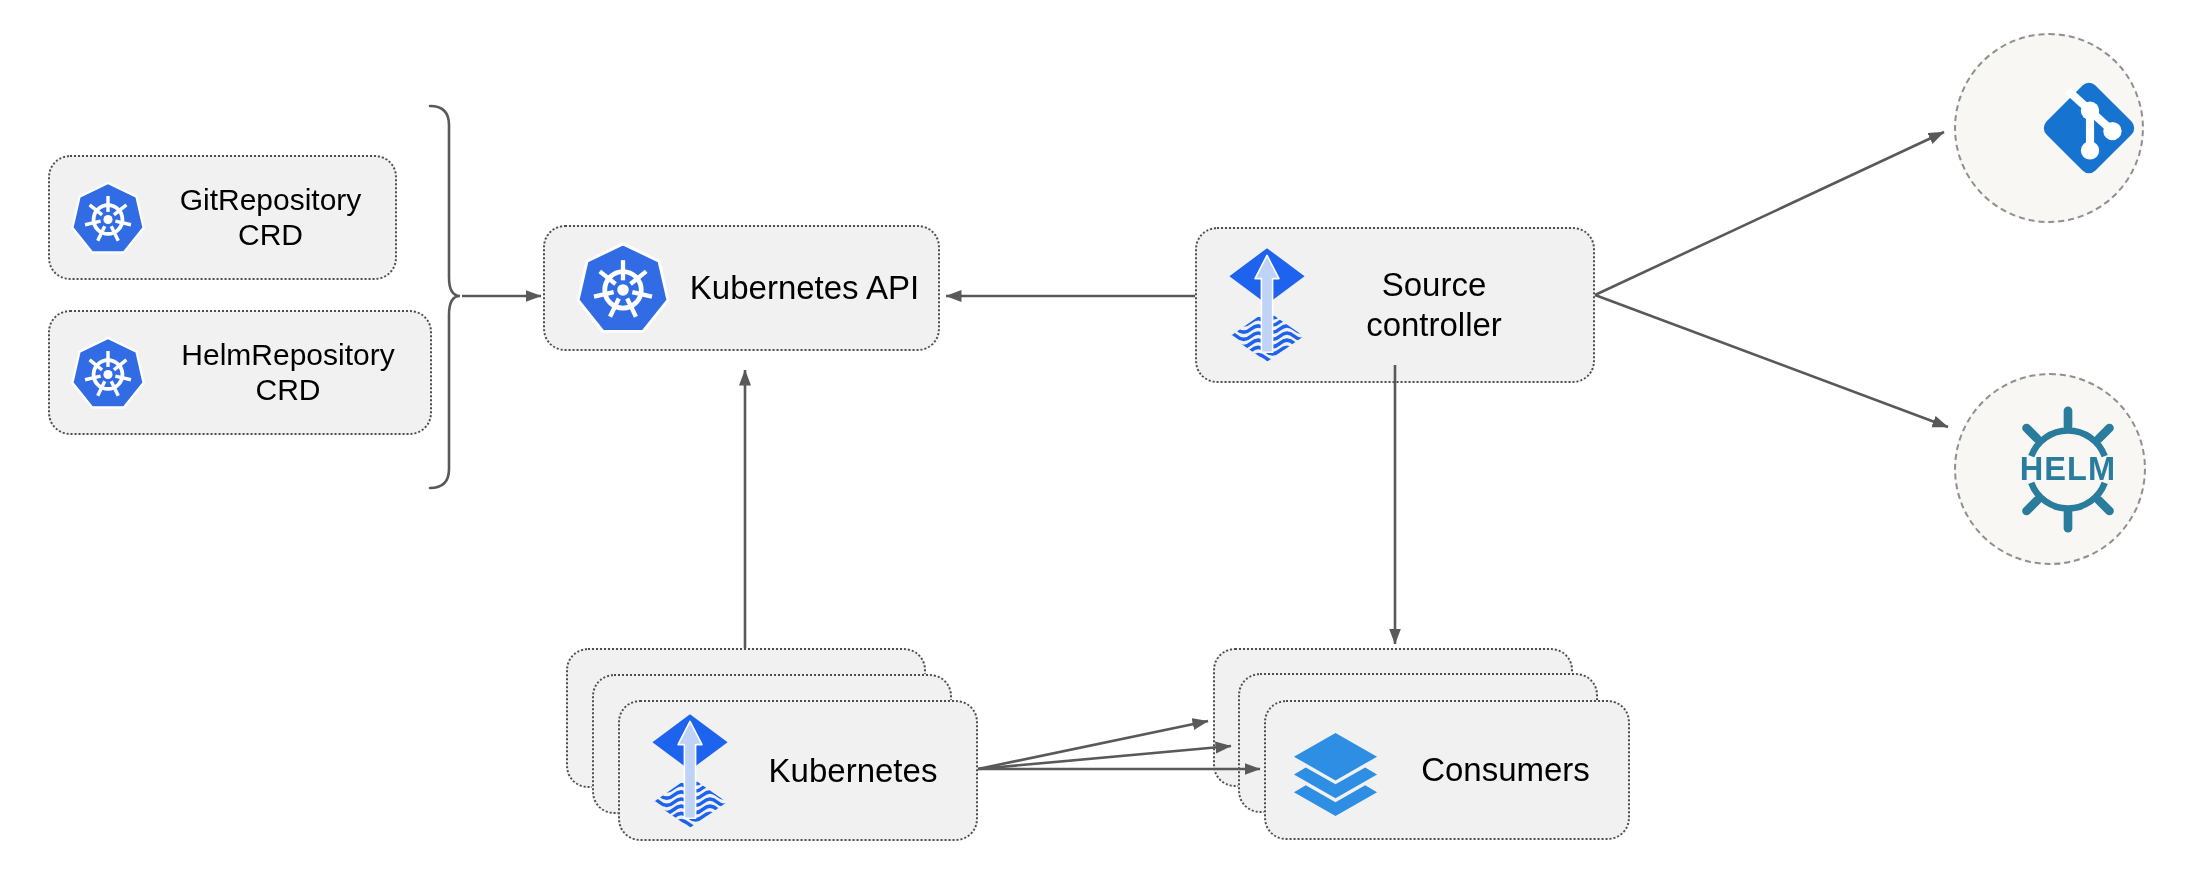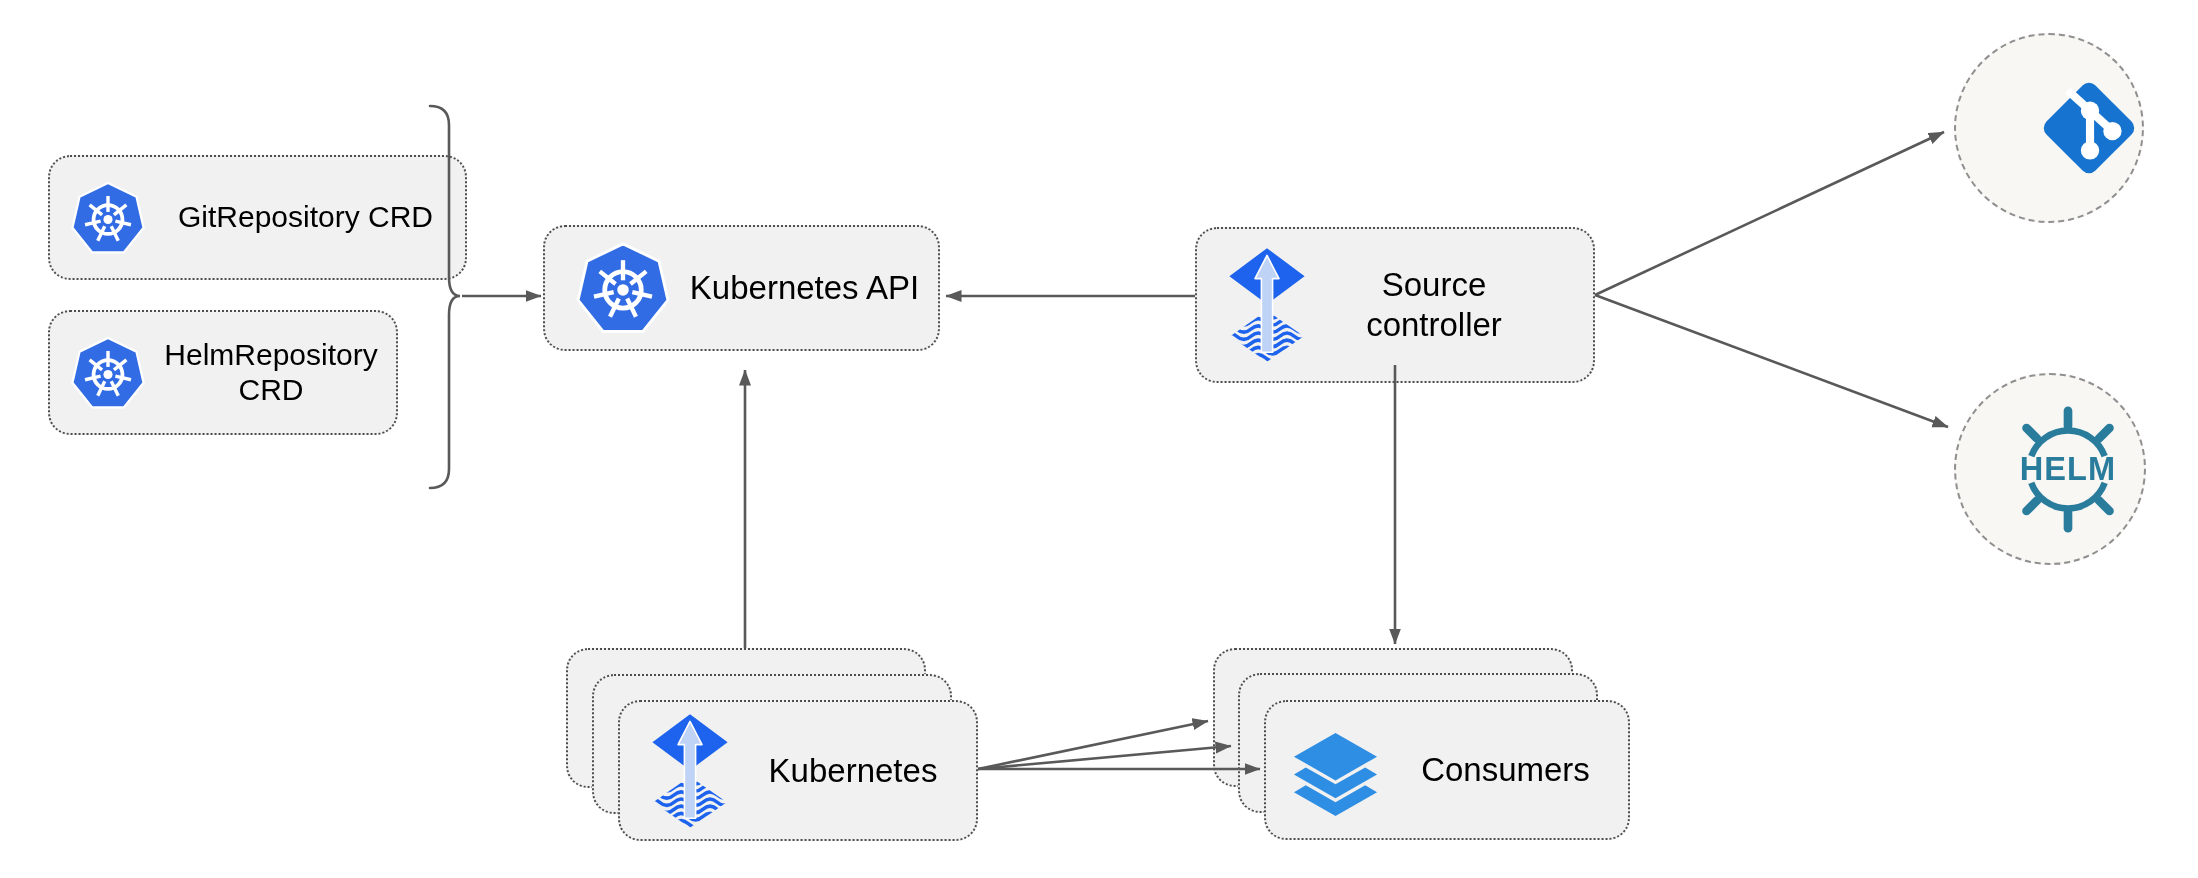--- a/index.html
+++ b/index.html
@@ -79,30 +79,30 @@
           <line x1="31" y1="15" x2="75" y2="55"></line>
           <line x1="53" y1="35" x2="53" y2="74"></line>
         </g>
         <circle cx="53" cy="35" r="9" fill="#fff"></circle>
         <circle cx="75" cy="55" r="9" fill="#fff"></circle>
         <circle cx="53" cy="74" r="9" fill="#fff"></circle>
       </symbol>
     </defs>
   </svg>
 
-  <div class="box crd" id="git-crd" style="left:48px;top:155px;width:419px;height:125px">
+  <div class="box crd" id="git-crd" style="left:48px;top:155px;width:349px;height:125px">
     <span class="icon">
       <svg class="icon-crd" viewBox="0 0 100 100">
           <use href="#sym-k8s"></use>
         </svg>
       </span>
     <span class="label">GitRepository CRD</span>
   </div>
 
-  <div class="box crd" id="helm-crd" style="left:48px;top:310px;width:350px;height:125px">
+  <div class="box crd" id="helm-crd" style="left:48px;top:310px;width:384px;height:125px">
     <span class="icon">
       <svg class="icon-crd" viewBox="0 0 100 100">
           <use href="#sym-k8s"></use>
         </svg>
       </span>
     <span class="label">HelmRepository CRD</span>
   </div>
 
   <div class="box main" id="kubernetes-api" style="left:543px;top:225px;width:397px;height:126px">
     <span class="icon">

